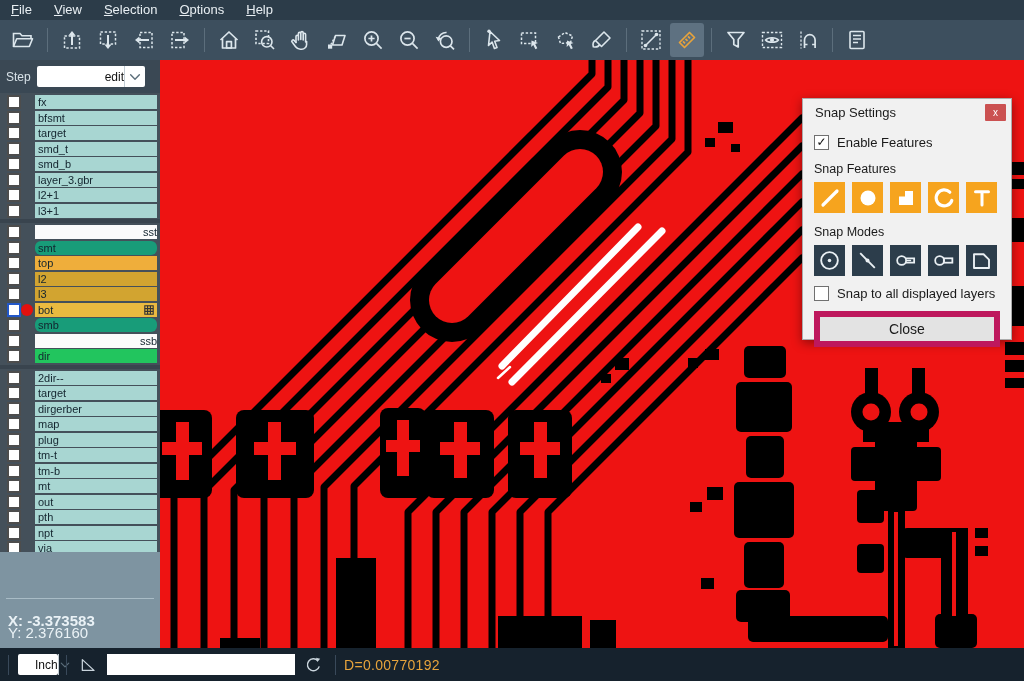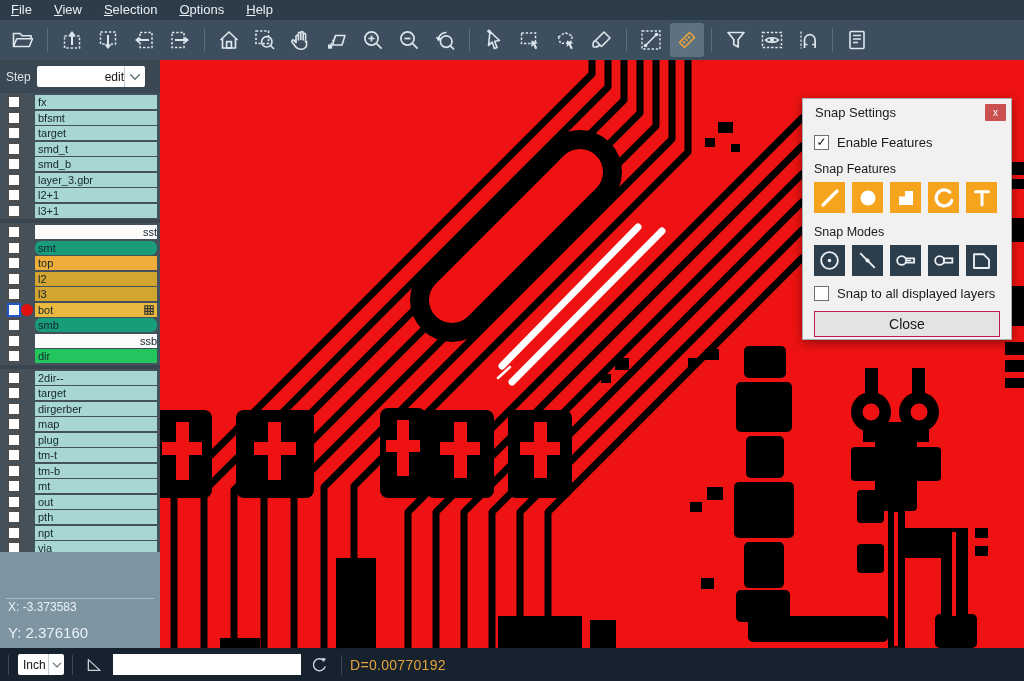--- a/index.html
+++ b/index.html
@@ -34,48 +34,48 @@
   .layer-label{margin-left:14px;width:122px;height:14px;font-size:11px;line-height:14px;
     padding-left:3px;box-sizing:border-box;color:#13242E;display:flex;align-items:center;}
   .layer-label .txt{flex:1;}
   .group-sep{height:4px;background:#39444E;margin:1px 0 2px 0;}
   .c-teal{background:#A8D6D2;} .c-white{background:#FBFBFB;text-align:right;} .c-green{background:#189C79;border-radius:6px;}
   .c-amber{background:#EFAE3B;} .c-gold{background:#D2A430;} .c-amber2{background:#EABA40;}
   .c-gray{background:#22c55e;}
   .layer-grid{margin-right:3px;display:flex;}
   .coordpanel{position:absolute;left:0;top:492px;width:160px;height:96px;background:#7E94A1;}
   .coordpanel .divider{position:absolute;left:6px;right:6px;top:46px;height:1px;background:#A9BCC6;}
-  .coordpanel .cx{position:absolute;left:8px;top:48px;color:#EAF2F6;font-size:12px;}
+  .coordpanel .cx{position:absolute;left:8px;top:60px;color:#EAF2F6;font-size:15px;font-weight:bold;}
   .coordpanel .cy{position:absolute;left:8px;top:72px;color:#EAF2F6;font-size:15px;}
   
   .canvas{position:absolute;left:160px;top:60px;width:864px;height:588px;background:#EE1312;overflow:hidden;}
   
   .dialog{position:absolute;left:802px;top:98px;width:210px;height:242px;background:#F1F1F1;
     border:1px solid #ABABAB;box-sizing:border-box;box-shadow:0 3px 10px rgba(0,0,0,.4);font-size:13px;color:#1A1A1A;}
   .dlg-title{height:26px;display:flex;align-items:center;padding-left:12px;}
   .dlg-close{position:absolute;right:5px;top:5px;width:21px;height:17px;background:#CB5151;color:#fff;
     font-size:10px;display:flex;align-items:center;justify-content:center;border-radius:1px;}
   .dlg-body{padding:0 11px;}
   .chkrow{display:flex;align-items:center;margin-top:10px;}
   .chk{width:13px;height:13px;background:#fff;border:1px solid #707070;margin-right:8px;
     font-size:12px;line-height:13px;text-align:center;color:#111;flex:none;}
   .dlg-sub{margin-top:12px;font-size:12.5px;}
   .iconrow{display:flex;margin-top:6px;}
   .snap-btn{width:31px;height:31px;margin-right:7px;display:flex;align-items:center;justify-content:center;}
   .snap-btn:last-child{margin-right:0;}
   .snap-btn.orange{background:#F6A41E;color:#fff;}
   .snap-btn.dark{background:#2C3D4B;color:#EAF0F4;}
-  .dlg-closebtn{margin-top:10px;height:24px;background:#E3E3E3;border:1px solid #be185d;
+  .dlg-closebtn{margin-top:10px;height:24px;background:#E3E3E3;border:6px solid #be185d;
     display:flex;align-items:center;justify-content:center;font-size:14px;}
   
   .statusbar{position:absolute;left:0;top:648px;width:1024px;height:33px;background:#16222D;
     display:flex;align-items:center;color:#C9D4DC;}
   .ssep{width:1px;height:20px;background:#39495A;margin:0 8px;}
-  .unitdd{width:46px;height:21px;background:#fff;border-radius:2px;display:flex;align-items:center;
-    font-size:12px;color:#111;margin-left:1px;}
+  .unitdd{width:28px;height:21px;background:#fff;border-radius:2px;display:flex;align-items:center;
+    font-size:12px;color:#111;margin-left:1px;padding-left:12px;}
   .unitdd .val{flex:1;padding-left:5px;}
   .unitdd .chev{width:15px;height:21px;border-left:1px solid #C3CDD4;display:flex;align-items:center;justify-content:center;color:#5B6E7A;}
   .sicon{display:flex;align-items:center;justify-content:center;width:24px;height:24px;margin:0 2px;}
   .sinput{width:188px;height:21px;background:#fff;border:none;margin:0 4px;font-size:12px;padding:0 5px;box-sizing:border-box;}
   .dval{color:#E6A33C;font-size:14px;letter-spacing:.3px;}
   .hiddefs{position:absolute;width:0;height:0;overflow:hidden;}
 </style>
 </head>
 <body>
 

